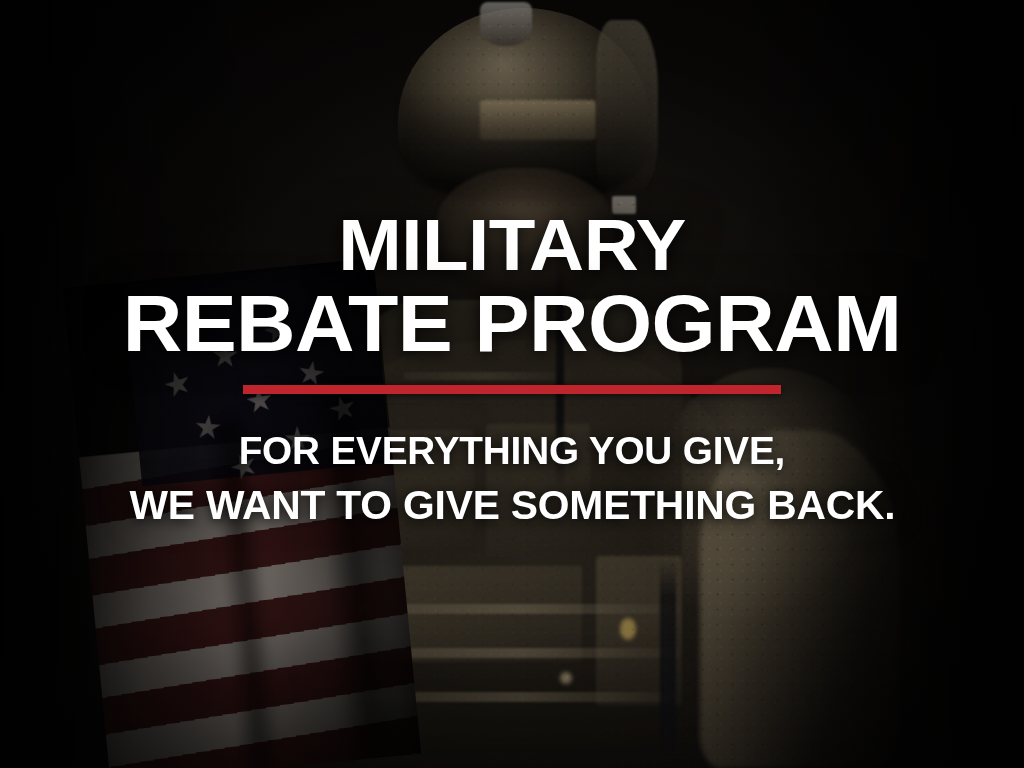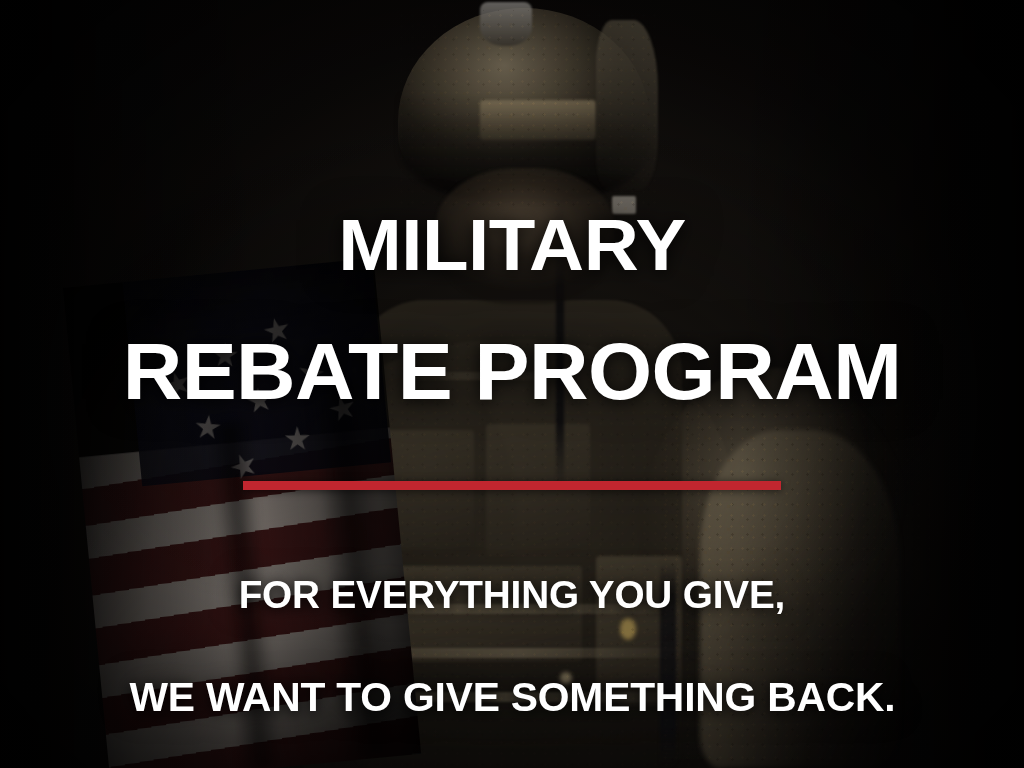--- a/index.html
+++ b/index.html
@@ -239,21 +239,20 @@
 
   
   .content {
     position: absolute;
     inset: 0;
     display: flex;
     flex-direction: column;
     align-items: center;
     justify-content: flex-start;
     text-align: center;
-    gap: 48px;
   }
   .headline {
     color: #ffffff;
     font-weight: 700;
     letter-spacing: -0.5px;
     line-height: 0.94;
     text-shadow: 0 2px 14px rgba(0,0,0,0.75), 0 0 38px rgba(0,0,0,0.5);
     white-space: nowrap;
   }
   .headline-1 {

